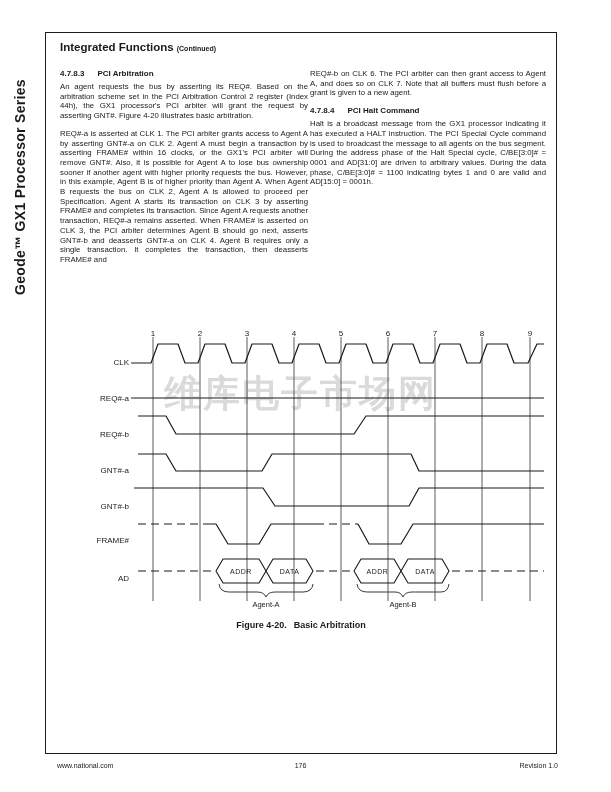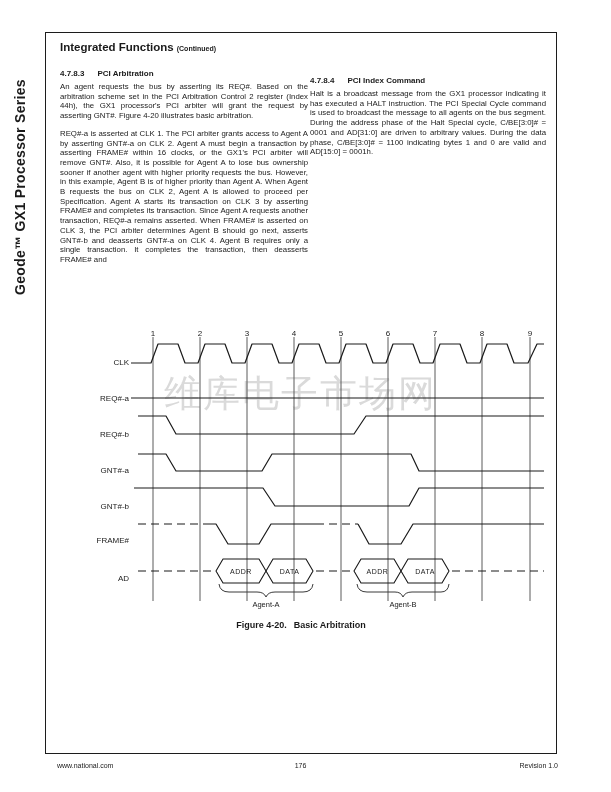--- a/index.html
+++ b/index.html
@@ -21,21 +21,21 @@
   .doc-title .continued{font-size:7px;margin-left:3px;}
   .columns{position:absolute;left:14px;top:36px;width:494px;display:flex;gap:2px;}
   .col-left{width:248px;}
   .col-right{width:236px;}
   .sec{font-size:8px;font-weight:bold;margin:0 0 4px 0;white-space:nowrap;}
   .sec .num{margin-right:13px;}
   .col-right .sec{margin-top:7px;}
   p.body{font-size:7.8px;line-height:9.7px;text-align:justify;margin:0 0 8px 0;}
   .watermark{
     position:absolute;left:118px;top:336px;z-index:1;
-    font-size:37px;letter-spacing:2px;color:#dadada;white-space:nowrap;font-weight:400;
+    font-size:37px;letter-spacing:2px;color:#dadada;white-space:nowrap;font-weight:700;
   }
   svg.diagram{position:absolute;left:0;top:296px;z-index:2;}
   .grid{stroke:#5a5a5a;stroke-width:1;}
   .wave{stroke:#1a1a1a;stroke-width:1.2;fill:none;stroke-linejoin:round;stroke-linecap:butt;}
   .dashed{stroke-dasharray:8 5;}
   .bus{stroke:#1a1a1a;stroke-width:1.1;fill:none;stroke-linejoin:round;}
   .brace{stroke:#3a3a3a;stroke-width:1;fill:none;}
   text{fill:#1a1a1a;}
   .tick{font-size:8px;text-anchor:middle;}
   .sig-label{font-size:8px;text-anchor:end;}
@@ -60,22 +60,23 @@
 
   <div class="columns">
     <div class="col-left">
       <div class="sec">
         <span class="num">4.7.8.3</span><span>PCI Arbitration</span>
       </div>
       <p class="body">An agent requests the bus by asserting its REQ#. Based on the arbitration scheme set in the PCI Arbitration Control 2 register (Index 44h), the GX1 processor's PCI arbiter will grant the request by asserting GNT#. Figure 4-20 illustrates basic arbitration.</p>
       <p class="body">REQ#-a is asserted at CLK 1. The PCI arbiter grants access to Agent A by asserting GNT#-a on CLK 2. Agent A must begin a transaction by asserting FRAME# within 16 clocks, or the GX1's PCI arbiter will remove GNT#. Also, it is possible for Agent A to lose bus ownership sooner if another agent with higher priority requests the bus. However, in this example, Agent B is of higher priority than Agent A. When Agent B requests the bus on CLK 2, Agent A is allowed to proceed per Specification. Agent A starts its transaction on CLK 3 by asserting FRAME# and completes its transaction. Since Agent A requests another transaction, REQ#-a remains asserted. When FRAME# is asserted on CLK 3, the PCI arbiter determines Agent B should go next, asserts GNT#-b and deasserts GNT#-a on CLK 4. Agent B requires only a single transaction. It completes the transaction, then deasserts FRAME# and</p>
     </div>
     <div class="col-right">
+      <p class="body">REQ#-b on CLK 6. The PCI arbiter can then grant access to Agent A, and does so on CLK 7. Note that all buffers must flush before a grant is given to a new agent.</p>
       <div class="sec">
-        <span class="num">4.7.8.4</span><span>PCI Index Command</span>
+        <span class="num">4.7.8.4</span><span>PCI Halt Command</span>
       </div>
       <p class="body">Halt is a broadcast message from the GX1 processor indicating it has executed a HALT instruction. The PCI Special Cycle command is used to broadcast the message to all agents on the bus segment. During the address phase of the Halt Special cycle, C/BE[3:0]# = 0001 and AD[31:0] are driven to arbitrary values. During the data phase, C/BE[3:0]# = 1100 indicating bytes 1 and 0 are valid and AD[15:0] = 0001h.</p>
     </div>
   </div>
 
   <div class="watermark">维库电子市场网</div>
 
   <svg class="diagram" width="510" height="310" viewBox="0 0 510 310" xmlns="http://www.w3.org/2000/svg">
 
     <g>

